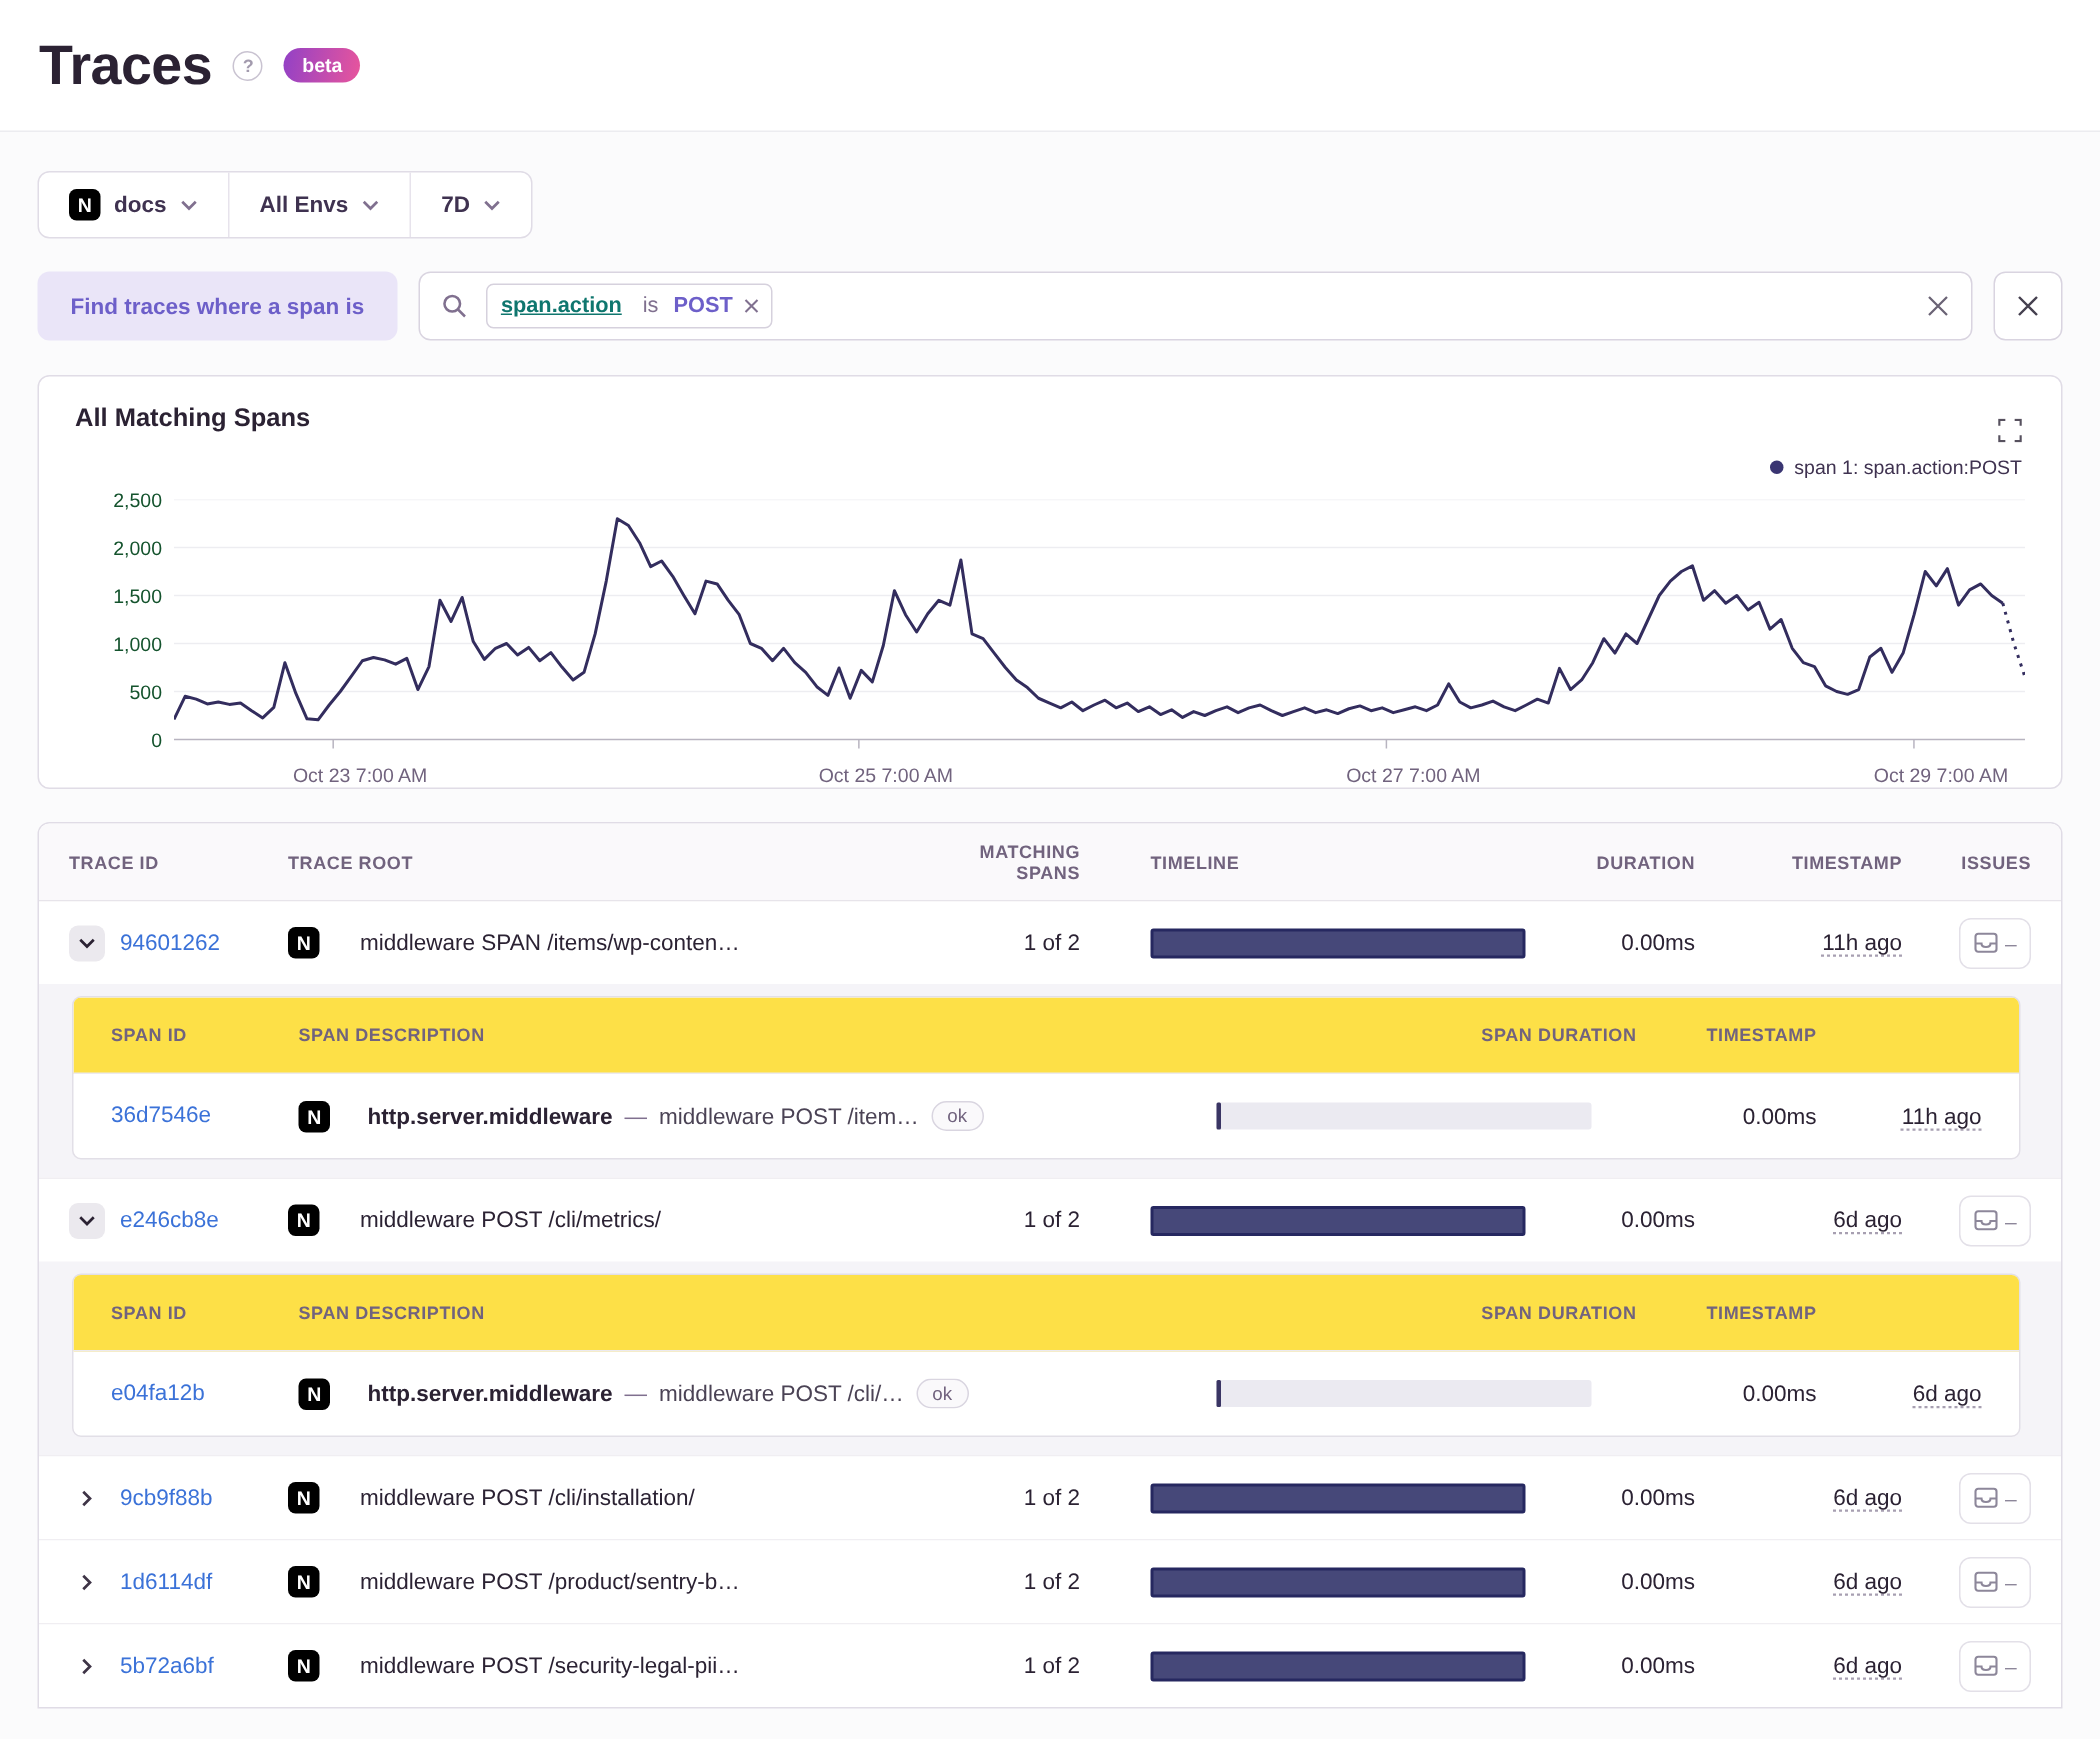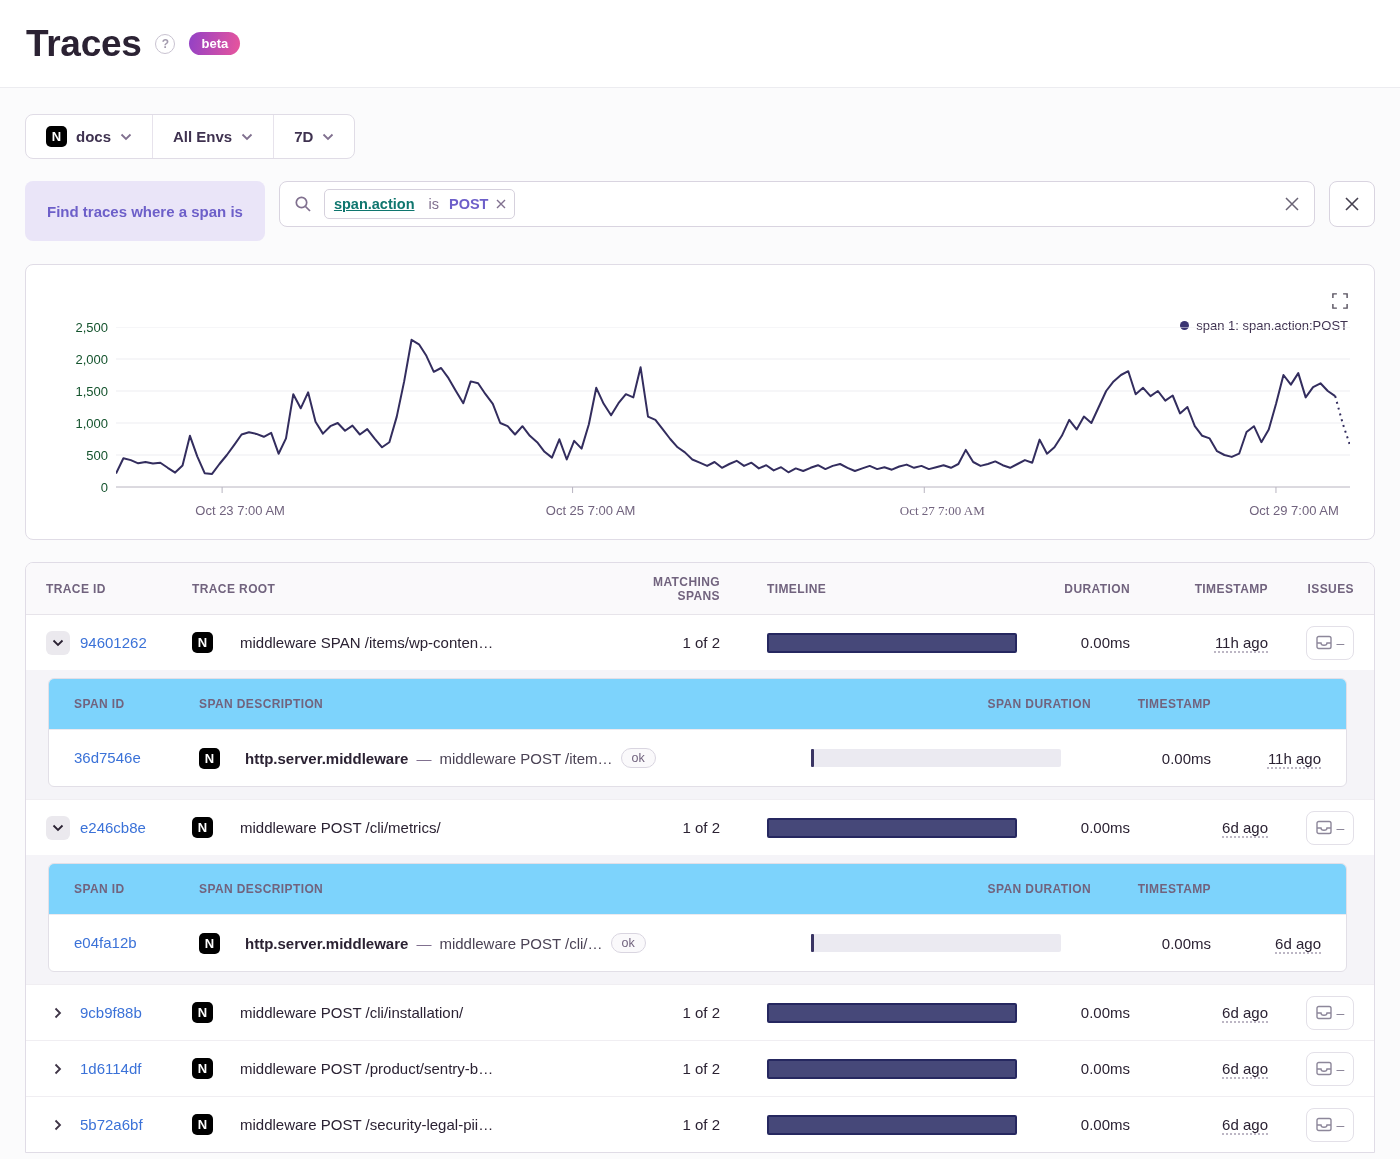--- a/index.html
+++ b/index.html
@@ -26,21 +26,21 @@
   .filter-seg { display:flex; align-items:center; gap:9px; padding:0 20px; font-size:15px;
     font-weight:700; color:#3f3250; cursor:pointer; height:100%; }
   .filter-seg + .filter-seg { border-left:1px solid #e7e3ec; }
   .nlogo { width:21px; height:21px; background:#000; color:#fff; border-radius:5px; font-size:13px;
     font-weight:700; display:inline-flex; align-items:center; justify-content:center; flex:0 0 auto; }
   .chev svg { stroke:#80708f; display:block; }
 
   
   .search-row { margin-top:22px; display:flex; gap:14px; align-items:stretch; }
   .span-label { background:#eae5f8; color:#6d5fc9; font-size:15px; font-weight:700; border-radius:8px;
-    display:flex; align-items:center; padding:0 22px; height:60px; white-space:nowrap; }
+    display:flex; align-items:center; padding:0 22px; height:46px; white-space:nowrap; }
   .searchbox { flex:1; background:#fff; border:1px solid #d9d4e0; border-radius:8px; height:46px;
     display:flex; align-items:center; padding:0 14px; gap:12px; }
   .searchbox .mag { flex:0 0 auto; display:flex; }
   .token { display:flex; align-items:center; border:1px solid #d6d1dd; border-radius:5px; height:30px;
     font-size:14.5px; overflow:hidden; }
   .token .t-key { padding:0 9px; color:#0f766e; font-weight:600;text-decoration:underline; }
   .token .t-op { padding:0 5px; color:#80708f; }
   .token .t-val { padding:0 6px 0 5px; color:#6d5fc9; font-weight:600; }
   .token .t-x { padding:0 8px 0 2px; color:#80708f; cursor:pointer; display:flex; }
   .search-clear { margin-left:auto; color:#6a6375; cursor:pointer; display:flex; }
@@ -97,21 +97,21 @@
   .issues-btn { width:48px; height:34px; border:1px solid #e3e0e8; border-radius:8px;
     display:flex; align-items:center; justify-content:center; gap:5px; color:#8d879a; cursor:pointer; }
   .issues-btn .dash { font-size:14px; color:#8d879a; }
 
   
   .expand-zone { background:#f5f4f8; padding:8px 27px 12px 22px; }
   .expand-zone:empty { display:none; }
   .span-card { background:#fff; border:1px solid #e2dfe7; border-radius:6px; overflow:hidden; }
   .span-head, .span-row { display:grid;
     grid-template-columns:125px 46px 1fr 290px 120px 110px; align-items:center; padding:0 25px; }
-  .span-head { background:#7dd3fc; border-bottom:1px solid #eceaef; height:51px;
+  .span-head { background:#fde047; border-bottom:1px solid #eceaef; height:51px;
     font-size:12px; font-weight:700; letter-spacing:0.4px; color:#71637e; }
   .sh-desc { grid-column:2 / 4; }
   .span-row { height:56px; }
   .s-desc { display:flex; align-items:center; gap:8px; white-space:nowrap; overflow:hidden; font-size:15px; }
   .s-desc .op { font-weight:700; color:#2b2233; }
   .s-desc .sep { color:#80708f; }
   .s-desc .desc { color:#4b4355; }
   .ok-badge { border:1px solid #d9d5e0; background:#faf9fb; color:#71637e; font-size:12.5px;
     border-radius:12px; padding:2px 10px; flex:0 0 auto; }
   .s-timeline { padding-left:10px; }
@@ -188,20 +188,21 @@
     </div>
     <div class="remove-filter-btn">
       <svg width="16" height="16" viewBox="0 0 16 16" stroke="#45404f" stroke-width="1.6">
           <path d="M2 2l12 12M14 2L2 14"></path>
         </svg>
     </div>
   </div>
 
   
   <div class="chart-card">
+    <div class="chart-title">All Matching Spans</div>
     <div class="fullscreen-btn">
       <svg width="16" height="16" viewBox="0 0 18 18" fill="none" stroke="#57515f" stroke-width="1.6">
         <path d="M1 5.5V1h4.5"></path>
           <path d="M12.5 1H17v4.5"></path>
           <path d="M17 12.5V17h-4.5"></path>
           <path d="M5.5 17H1v-4.5"></path>
       </svg>
     </div>
     <div class="legend">
       <span class="legend-dot" style="background: rgb(58, 53, 114);"></span>
@@ -227,21 +228,21 @@
             <line x1="107.49999999999999" x2="107.49999999999999" y1="160" y2="166" stroke="#b8b4c0" vector-effect="non-scaling-stroke"></line>
             <line x1="462.5" x2="462.5" y1="160" y2="166" stroke="#b8b4c0" vector-effect="non-scaling-stroke"></line>
             <line x1="818.75" x2="818.75" y1="160" y2="166" stroke="#b8b4c0" vector-effect="non-scaling-stroke"></line>
             <line x1="1175" x2="1175" y1="160" y2="166" stroke="#b8b4c0" vector-effect="non-scaling-stroke"></line>
             <polyline points="0.0,146.6 7.5,131.2 15.0,133.1 22.5,136.3 29.9,135.0 37.4,136.6 44.9,135.7 52.4,140.8 59.9,145.6 67.4,138.6 74.9,108.8 82.3,129.3 89.8,146.2 97.3,146.9 104.8,137.0 112.3,128.0 119.8,117.8 127.2,107.5 134.7,105.3 142.2,106.9 149.7,109.8 157.2,105.9 164.7,126.7 172.2,111.4 179.6,67.2 187.1,81.3 194.6,65.3 202.1,94.7 209.6,106.6 217.1,99.2 224.6,96.0 232.0,103.7 239.5,98.6 247.0,107.5 254.5,102.1 262.0,111.7 269.5,120.3 276.9,115.2 284.4,89.6 291.9,54.4 299.4,12.8 306.9,17.3 314.4,28.8 321.9,44.8 329.3,41.0 336.8,51.2 344.3,64.0 351.8,76.2 359.3,54.4 366.8,56.3 374.3,67.2 381.7,76.8 389.2,96.0 396.7,99.2 404.2,107.5 411.7,99.2 419.2,108.8 426.6,115.2 434.1,124.8 441.6,130.6 449.1,112.3 456.6,132.5 464.1,113.9 471.6,121.6 479.0,97.3 486.5,60.8 494.0,76.8 501.5,88.3 509.0,76.2 516.5,67.2 524.0,70.4 531.4,40.3 538.9,89.6 546.4,92.8 553.9,102.4 561.4,112.0 568.9,120.3 576.3,125.4 583.8,132.5 591.3,135.7 598.8,138.9 606.3,135.0 613.8,140.8 621.3,137.0 628.7,133.8 636.2,138.9 643.7,135.7 651.2,141.4 658.7,138.2 666.2,143.4 673.7,140.2 681.1,145.3 688.6,141.4 696.1,144.0 703.6,140.8 711.1,138.2 718.6,142.1 726.0,138.9 733.5,137.0 741.0,140.8 748.5,144.0 756.0,141.4 763.5,138.9 771.0,142.1 778.4,140.2 785.9,142.7 793.4,139.5 800.9,137.6 808.4,140.8 815.9,138.9 823.4,142.1 830.8,140.2 838.3,138.2 845.8,140.8 853.3,137.0 860.8,122.9 868.3,135.0 875.7,138.9 883.2,137.0 890.7,134.4 898.2,138.2 905.7,140.8 913.2,137.0 920.7,133.1 928.1,135.7 935.6,112.6 943.1,126.7 950.6,120.3 958.1,108.8 965.6,92.8 973.1,102.4 980.5,89.6 988.0,96.0 995.5,80.0 1003.0,64.0 1010.5,54.4 1018.0,48.0 1025.4,44.2 1032.9,67.2 1040.4,60.8 1047.9,69.1 1055.4,64.0 1062.9,73.6 1070.4,68.5 1077.8,86.4 1085.3,80.0 1092.8,99.2 1100.3,108.8 1107.8,111.4 1115.3,124.2 1122.8,128.0 1130.2,129.9 1137.7,126.7 1145.2,105.0 1152.7,99.2 1160.2,115.2 1167.7,102.4 1175.1,76.8 1182.6,48.0 1190.1,57.6 1197.6,46.1 1205.1,70.4 1212.6,60.2 1220.1,56.3 1227.5,64.0 1235.0,69.1" fill="none" stroke="#332d5e" stroke-width="2" vector-effect="non-scaling-stroke" stroke-linejoin="round"></polyline>
             <polyline points="1235.0,69.1 1242.5,96.0 1250.0,118.4" fill="none" stroke="#332d5e" stroke-width="2" vector-effect="non-scaling-stroke" stroke-linejoin="round" stroke-dasharray="2 4"></polyline>
           </svg>
         <div id="x-labels">
             <div class="x-label" style="left: 8.6%;">Oct 23 7:00 AM</div>
             <div class="x-label" style="left: 37%;">Oct 25 7:00 AM</div>
-            <div class="x-label" style="left: 65.5%; font-family: Liberation Serif, serif;">Oct 27 7:00 AM</div>
+            <div class="x-label" style="left: 65.5%;">Oct 27 7:00 AM</div>
             <div class="x-label" style="left: 94%;">Oct 29 7:00 AM</div>
           </div>
       </div>
     </div>
   </div>
 
   
   <div class="table-card">
     <div class="thead">
       <div class="h-traceid">TRACE ID</div>

